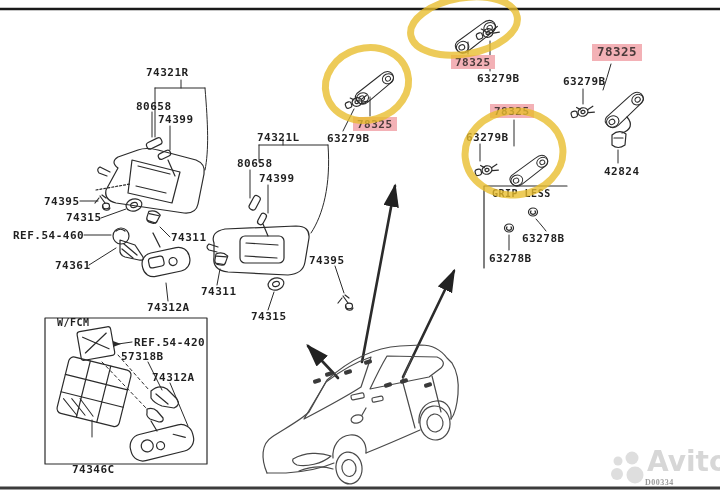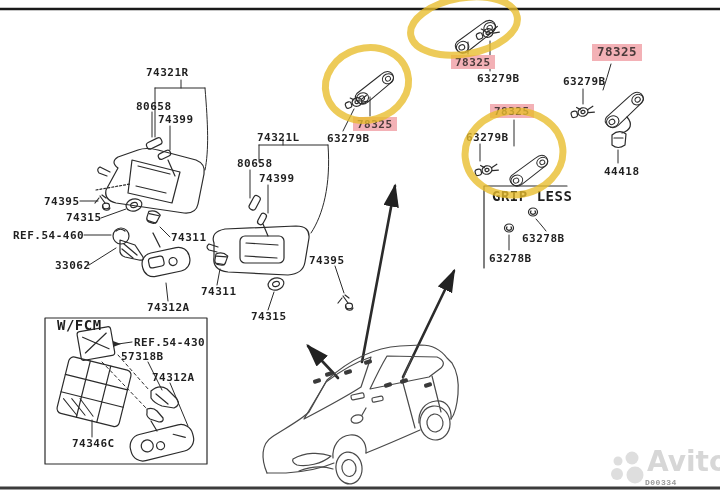--- a/index.html
+++ b/index.html
@@ -2,26 +2,26 @@
 <html><head>
 <meta charset="utf-8">
 <style>
   html,body{margin:0;padding:0;background:#fff}
   .stage{position:relative;width:720px;height:495px;background:#ffffff;overflow:hidden;
          font-family:"DejaVu Sans Mono",monospace}
   svg.art,svg.mark{position:absolute;left:0;top:0}
   svg.mark{pointer-events:none}
   .lab{position:absolute;font-weight:bold;font-size:11px;letter-spacing:.5px;color:#1f1f1f;
        white-space:nowrap;line-height:1;z-index:5}
-  .lab.cap{font-size:14px}
+  .lab.cap{font-size:10px}
   .pink{background:#f3b1b6;padding:2px 4px 1px 4px;color:#4a3a3a}
   .pink.big{font-size:12.5px;padding:2px 5px}
   .wm{position:absolute;left:605px;top:448px;z-index:9;display:flex;align-items:flex-start;pointer-events:none}
   .wm-text{font-family:"DejaVu Sans",sans-serif;font-weight:bold;font-size:28px;color:#d7d7d7;line-height:1;margin-left:2px}
-  .wm-code{position:absolute;left:645px;top:478px;z-index:10;font-family:Liberation Mono, monospace;
+  .wm-code{position:absolute;left:645px;top:478px;z-index:10;font-family:Liberation Serif, serif;
            font-size:8px;font-weight:bold;color:#9a9a9a;letter-spacing:.5px}
 </style>
 </head>
 <body>
 
 <div class="stage">
 
   <svg class="art" width="720" height="495" viewBox="0 0 720 495" stroke="#2b2b2b" stroke-width="1.2" fill="none" stroke-linecap="round" stroke-linejoin="round">
     <defs>
       <marker id="ah" markerWidth="12" markerHeight="10" refX="8" refY="3" orient="auto">
@@ -200,46 +200,46 @@
       <rect x="372" y="397" width="11" height="4.5" rx="1.5" transform="rotate(-12 377 399)"></rect>
     </g>
   </svg>
 
   <div class="lab" style="left:146px;top:67px">74321R</div>
   <div class="lab" style="left:136px;top:101px">80658</div>
   <div class="lab" style="left:158px;top:114px">74399</div>
   <div class="lab" style="left:44px;top:196px">74395</div>
   <div class="lab" style="left:66px;top:212px">74315</div>
   <div class="lab" style="left:13px;top:230px">REF.54-460</div>
-  <div class="lab" style="left:55px;top:260px">33062</div>
+  <div class="lab" style="left:55px;top:260px">74361</div>
   <div class="lab" style="left:171px;top:232px">74311</div>
   <div class="lab" style="left:147px;top:302px">74312A</div>
 
   <div class="lab cap" style="left:57px;top:318px">W/FCM</div>
-  <div class="lab" style="left:134px;top:337px">REF.54-430</div>
+  <div class="lab" style="left:134px;top:337px">REF.54-420</div>
   <div class="lab" style="left:121px;top:351px">57318B</div>
   <div class="lab" style="left:152px;top:372px">74312A</div>
-  <div class="lab" style="left:72px;top:438px">74346C</div>
+  <div class="lab" style="left:72px;top:464px">74346C</div>
 
   <div class="lab" style="left:257px;top:132px">74321L</div>
   <div class="lab" style="left:237px;top:158px">80658</div>
   <div class="lab" style="left:259px;top:173px">74399</div>
   <div class="lab" style="left:309px;top:255px">74395</div>
   <div class="lab" style="left:201px;top:286px">74311</div>
   <div class="lab" style="left:251px;top:311px">74315</div>
 
   <div class="lab pink" style="left:451px;top:55px">78325</div>
   <div class="lab" style="left:477px;top:73px">63279B</div>
   <div class="lab pink" style="left:353px;top:117px">78325</div>
   <div class="lab" style="left:327px;top:133px">63279B</div>
   <div class="lab pink" style="left:490px;top:104px">78325</div>
   <div class="lab" style="left:466px;top:132px">63279B</div>
   <div class="lab pink big" style="left:592px;top:44px">78325</div>
   <div class="lab" style="left:563px;top:76px">63279B</div>
-  <div class="lab" style="left:604px;top:166px">44418</div>
+  <div class="lab" style="left:604px;top:166px">42824</div>
 
   <div class="lab cap" style="left:492px;top:189px">GRIP LESS</div>
   <div class="lab" style="left:522px;top:233px">63278B</div>
   <div class="lab" style="left:489px;top:253px">63278B</div>
 
   <svg class="mark" width="720" height="495" viewBox="0 0 720 495" style="z-index:7" fill="none" stroke="#e9bd2b" stroke-width="7" stroke-linecap="round" opacity="0.78">
     <ellipse cx="464" cy="26" rx="54" ry="28" transform="rotate(-10 464 26)"></ellipse>
     <ellipse cx="367" cy="84" rx="42" ry="36" transform="rotate(-16 367 84)"></ellipse>
     <ellipse cx="514" cy="153" rx="49" ry="42" transform="rotate(-6 514 153)"></ellipse>
   </svg>

